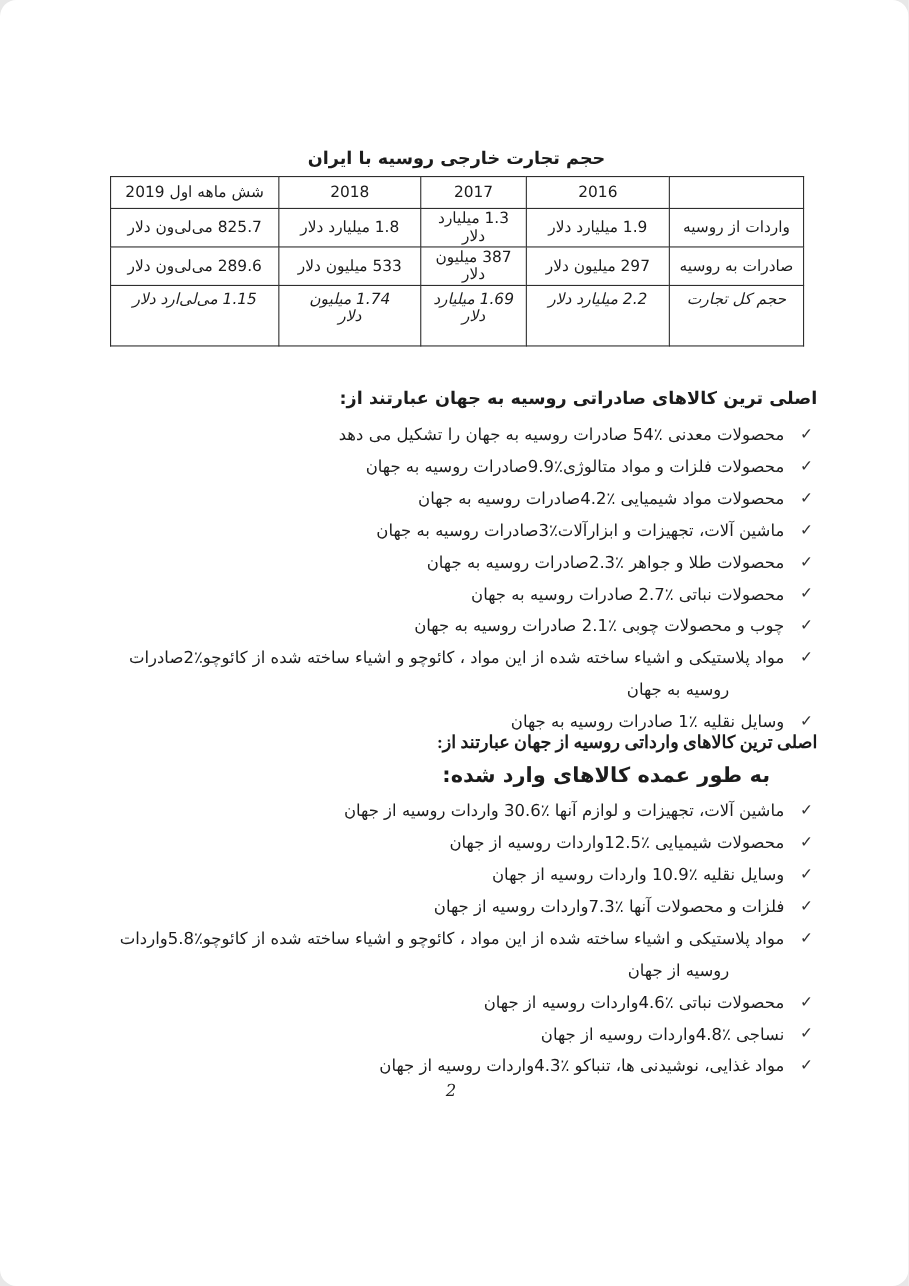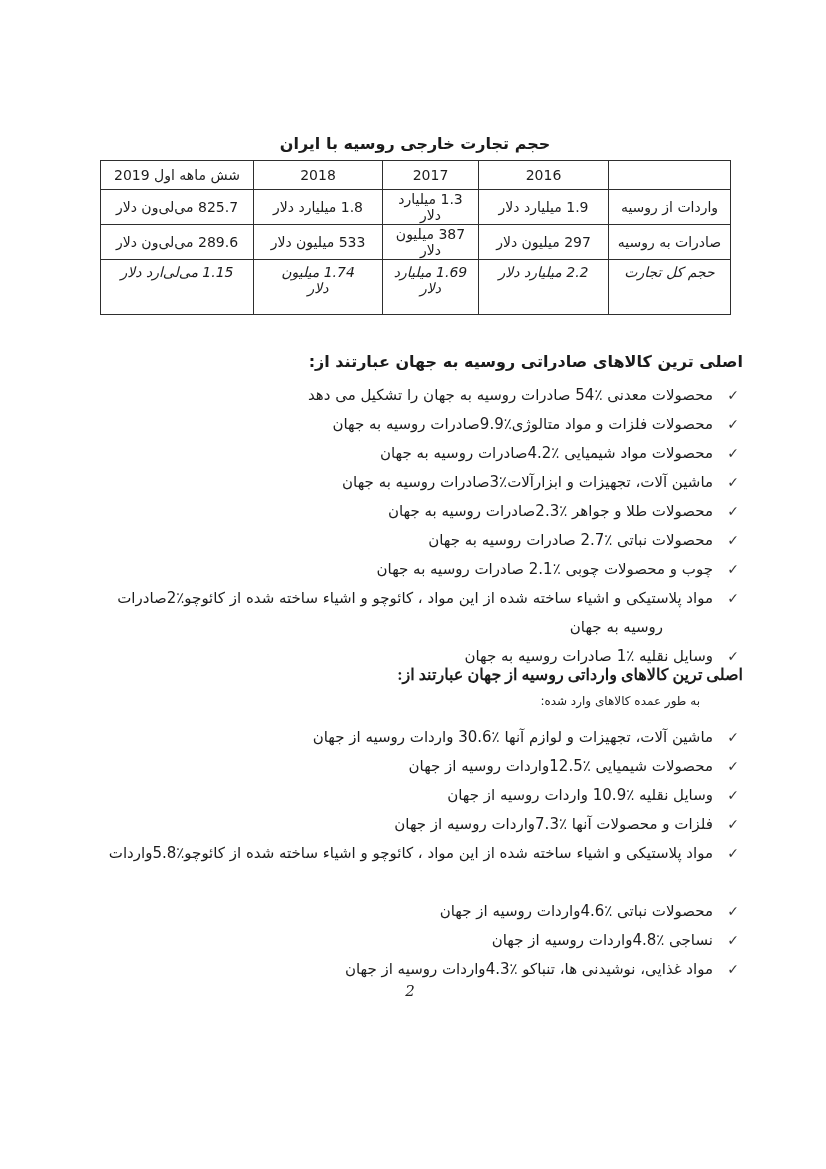--- a/index.html
+++ b/index.html
@@ -4,20 +4,21 @@
 <style>
   html,body{margin:0;padding:0;background:#e8e8e8;}
   .page{
     position:relative;
     width:826px;height:1169px;
     background:#ffffff;
     font-family:"DejaVu Sans", sans-serif;
     color:#1c1c1c;
     overflow:hidden;
     margin:0 auto;
+    border-radius:15px;
   }
   
   .doc-title{
     position:absolute;top:134px;left:100px;width:630px;
     text-align:center;font-weight:bold;font-size:16px;
     direction:rtl;white-space:nowrap;
   }
   table.trade{
     position:absolute;top:160px;left:100px;
     width:630px;border-collapse:collapse;direction:rtl;
@@ -36,21 +37,21 @@
   td.c-center{text-align:center;}
   td.c-right{text-align:center;}
   td.pre{white-space:pre-line;text-align:center;}
   
   .content{
     position:absolute;top:350px;right:83px;width:643px;
     direction:rtl;text-align:right;font-size:15px;
   }
   .content > div{position:absolute;right:0;width:100%;}
   .h-bold{font-weight:bold;font-size:16px;white-space:nowrap;}
-  .sub-bold{font-weight:normal;font-size:12px;white-space:nowrap;padding-right:43px;box-sizing:border-box;}
+  .sub-bold{font-weight:bold;font-size:19px;white-space:nowrap;padding-right:43px;box-sizing:border-box;}
   .li{display:flex;direction:rtl;padding-right:4px;box-sizing:border-box;line-height:29px;}
   .li .check{
     flex:0 0 26px;font-size:14px;color:#333;line-height:29px;
   }
   .li .text{flex:1 1 auto;}
   .li .ln{white-space:nowrap;line-height:29px;text-align:right;}
   .li .ln2{padding-right:50px;box-sizing:border-box;}
   
   .h1x{top:2px;}
   .e0{top:31px;} .e1{top:60px;} .e2{top:89px;} .e3{top:118px;}
@@ -175,20 +176,21 @@
       <span class="text"><span class="ln">وسایل نقلیه ٪10.9 واردات روسیه از جهان</span></span>
     </div>
     <div class="li i3">
       <span class="check">✓</span>
       <span class="text"><span class="ln">فلزات و محصولات آنها ٪7.3واردات روسیه از جهان</span></span>
     </div>
     <div class="li i4">
       <span class="check">✓</span>
       <span class="text">
         <span class="ln">مواد پلاستیکی و اشیاء ساخته شده از این مواد ، کائوچو و اشیاء ساخته شده از کائوچو٪5.8واردات</span>
+        <span class="ln ln2" style="display:block">روسیه از جهان</span>
       </span>
     </div>
     <div class="li i5">
       <span class="check">✓</span>
       <span class="text"><span class="ln">محصولات نباتی ٪4.6واردات روسیه از جهان</span></span>
     </div>
     <div class="li i6">
       <span class="check">✓</span>
       <span class="text"><span class="ln">نساجی ٪4.8واردات روسیه از جهان</span></span>
     </div>

